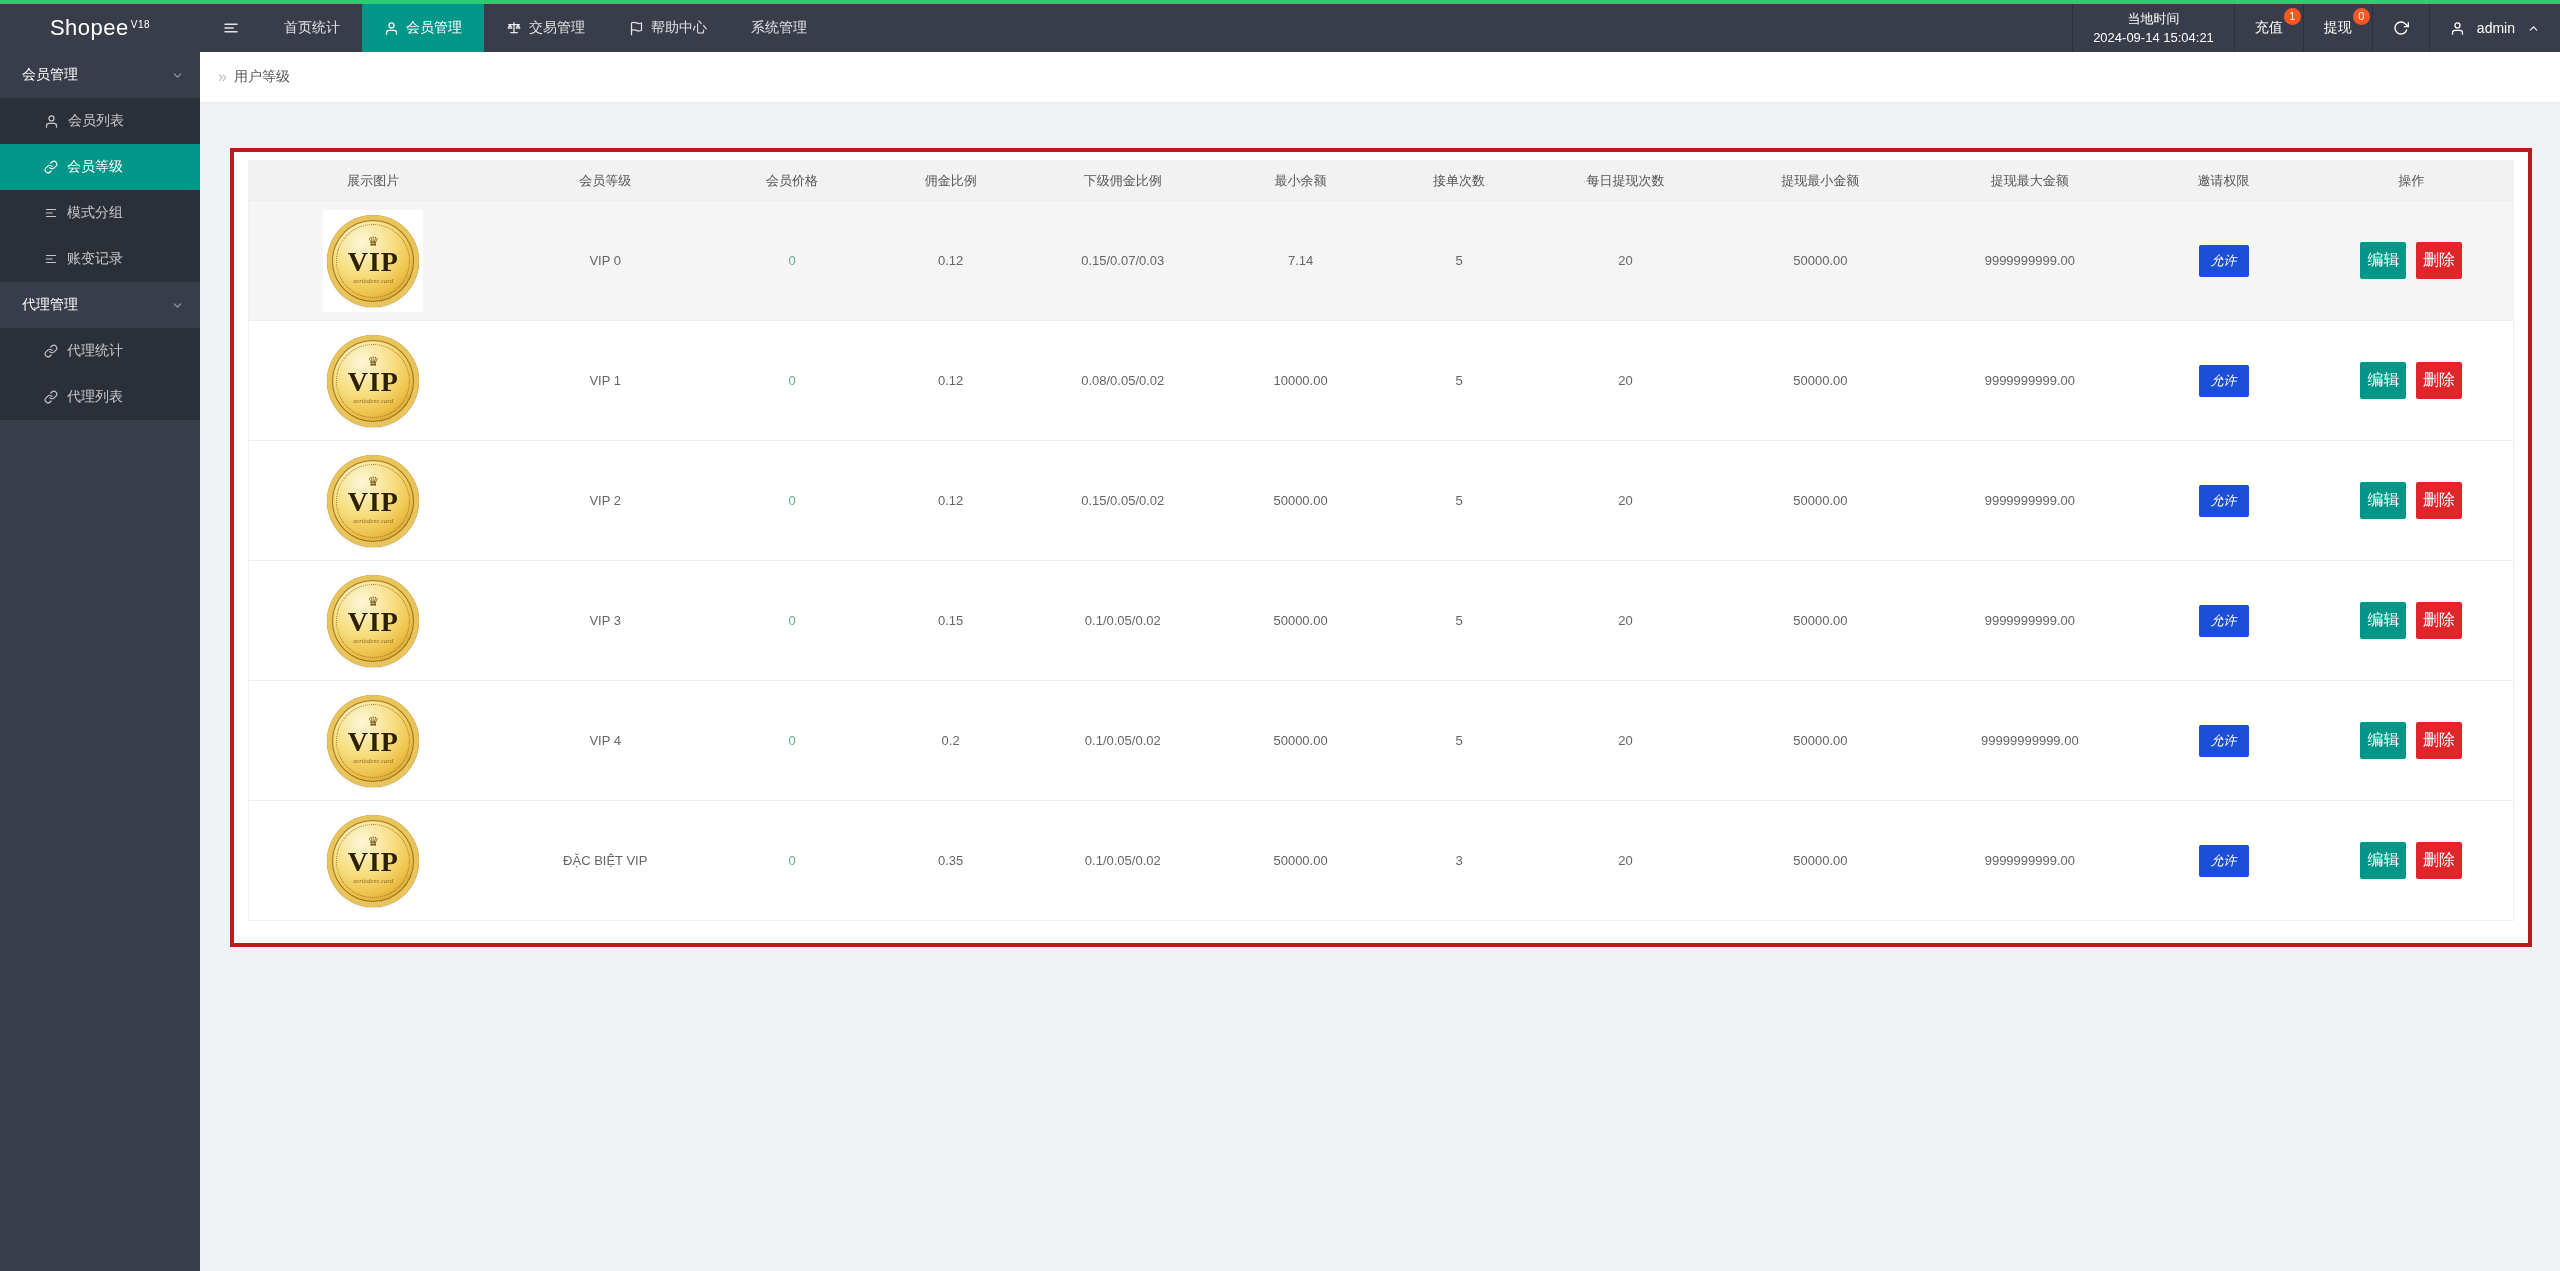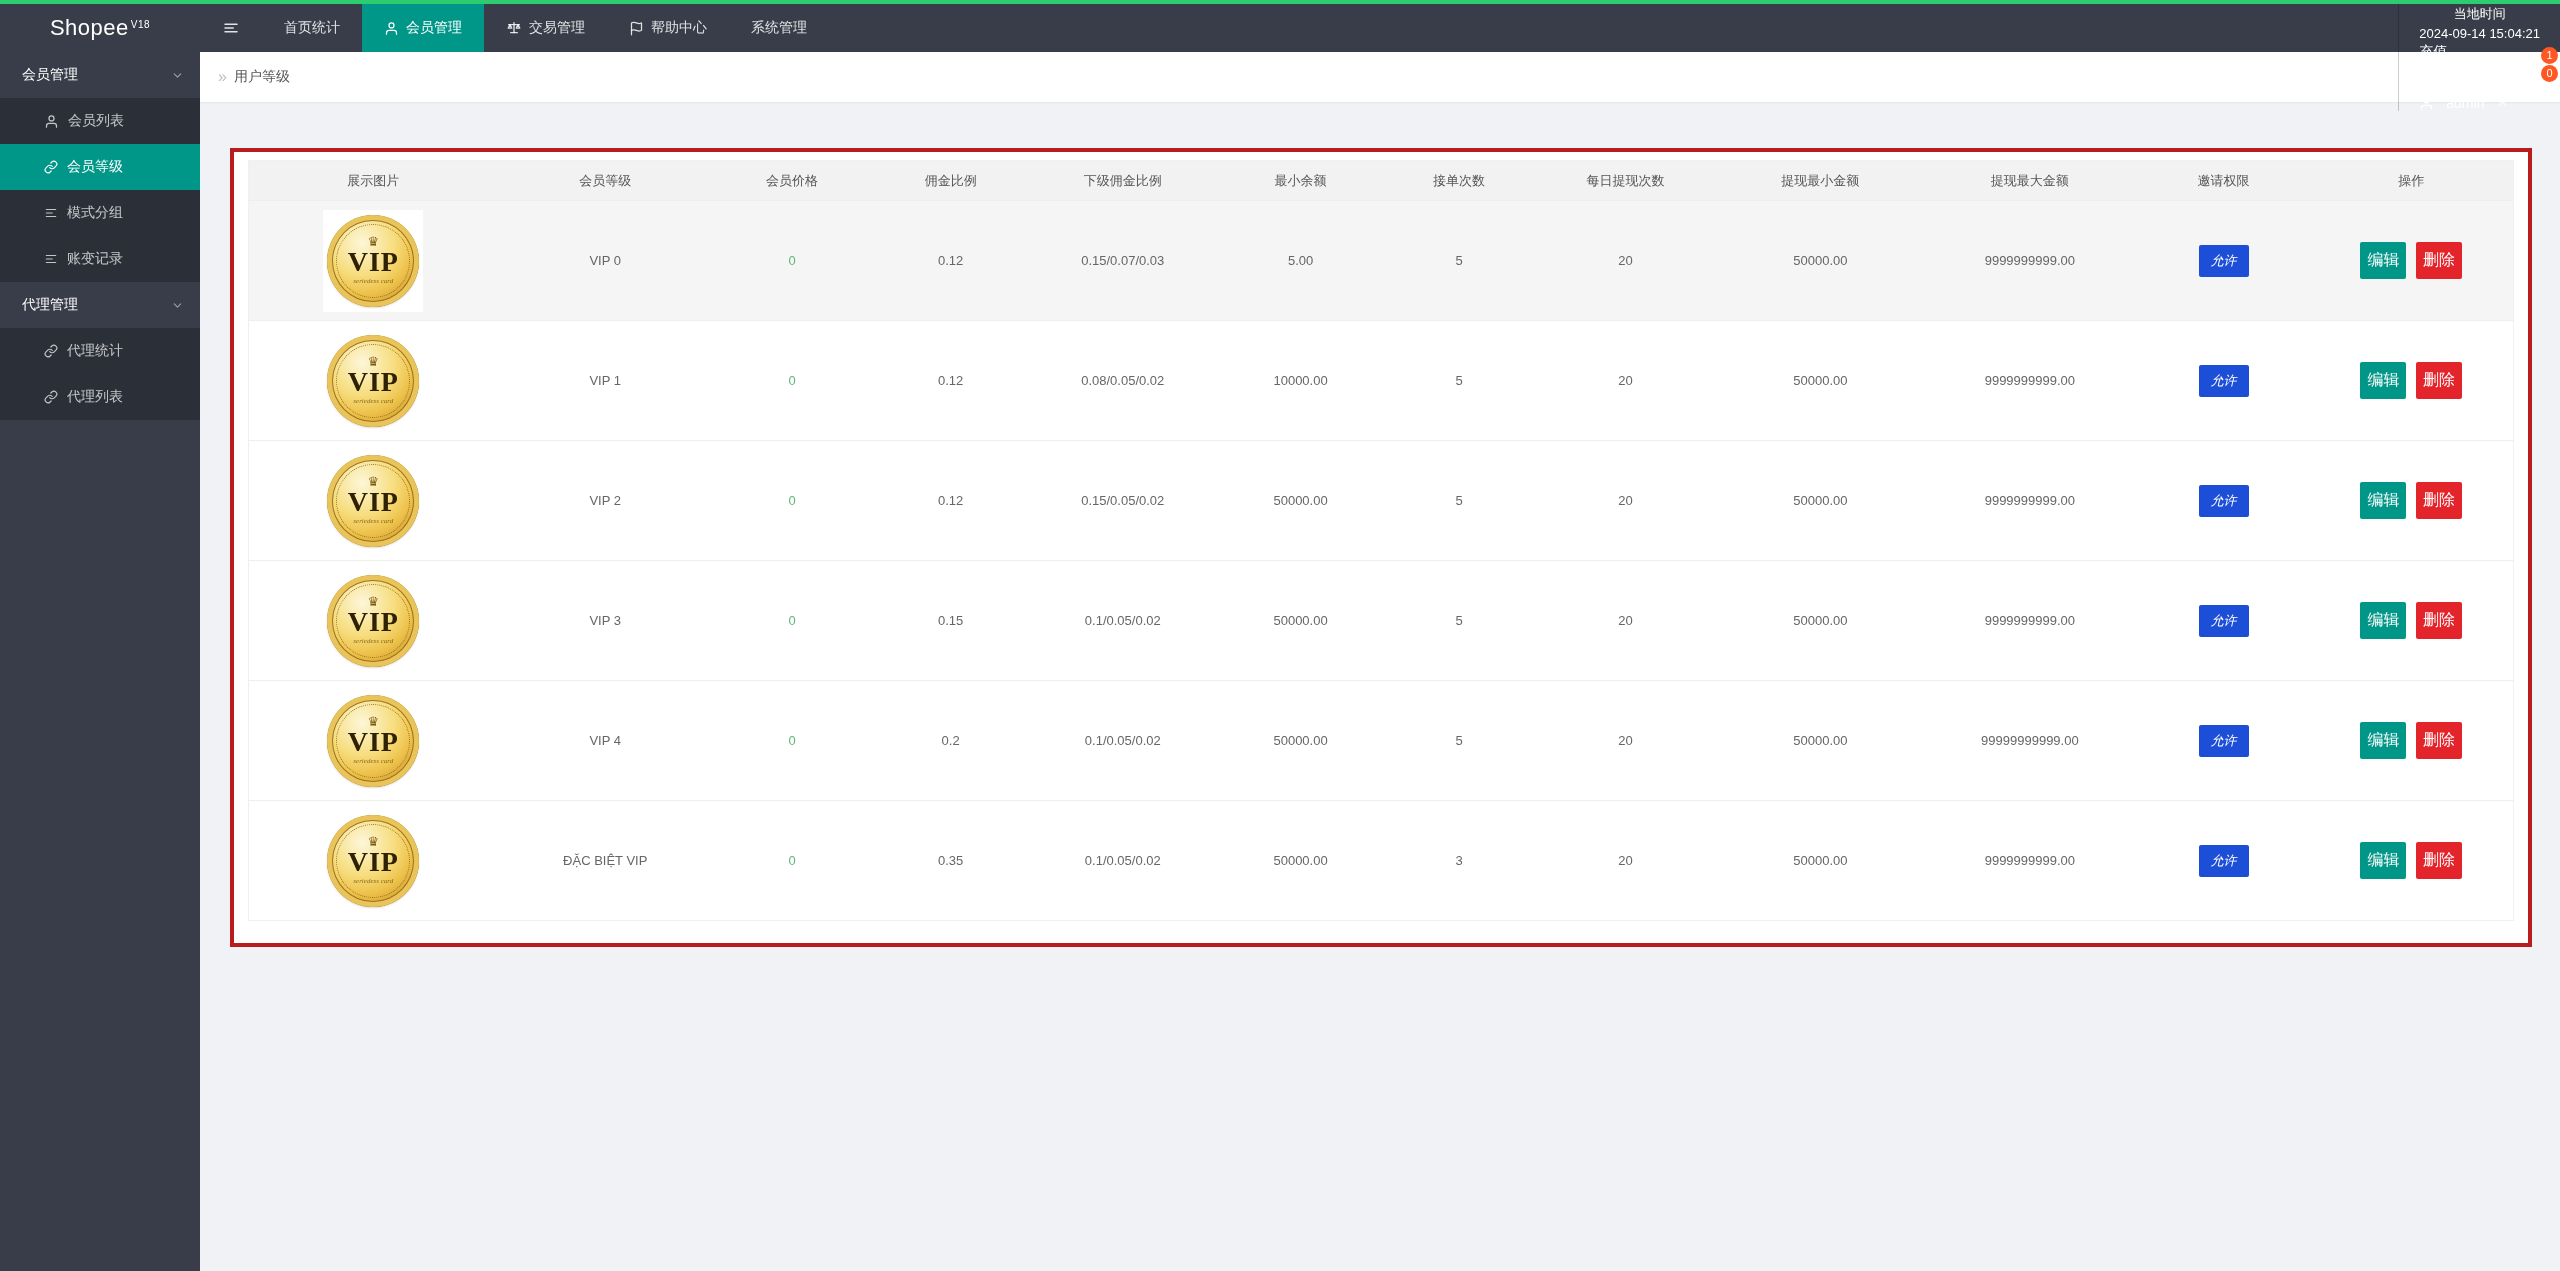--- a/index.html
+++ b/index.html
@@ -9,21 +9,21 @@
   
   .top-strip { height:4px; background:#2ecc71; }
   .topbar { position:relative; height:48px; background:#393D49; display:flex; align-items:stretch; color:#fff; }
   .logo { width:200px; display:flex; align-items:center; justify-content:center;
     font-size:22px; color:#fff; letter-spacing:.5px; }
   .logo sup { font-size:10px; margin-left:2px; transform:translateY(-4px); }
   .nav-left { display:flex; align-items:stretch; }
   .nav-item { display:flex; align-items:center; gap:7px; padding:16px 22px; font-size:14px;
     color:rgba(255,255,255,.85); cursor:pointer; }
   .nav-item.active { background:#009688; color:#fff; }
-  .nav-right { margin-left:auto; display:flex; align-items:stretch;flex-direction:column; }
+  .nav-right { margin-left:auto; display:flex; align-items:stretch; }
   .nav-right > div { display:flex; align-items:center; padding:0 20px; border-left:1px solid rgba(0,0,0,.2); }
   .time-block { flex-direction:column; justify-content:center; font-size:13px; line-height:1.5; text-align:center; }
   .nav-link { position:relative; font-size:14px; color:#fff; cursor:pointer; }
   .badge { position:absolute; top:4px; right:2px; min-width:17px; height:17px; padding:0 4px;
     background:#FF5722; border-radius:9px; font-size:11px; line-height:17px; text-align:center; color:#fff; }
   .admin-block { gap:12px; font-size:14px; cursor:pointer; }
 
   .icon { display:inline-flex; align-items:center; justify-content:center; }
   .icon svg { display:block; }
 
@@ -290,21 +290,21 @@
            <span class="crown">♛</span>
            <span class="vip">VIP</span>
            <span class="scrib">seriedess card</span>
          </div>
        </div>
             </td>
             <td class="">VIP 0</td>
             <td class="green">0</td>
             <td class="">0.12</td>
             <td class="">0.15/0.07/0.03</td>
-            <td class="">5.00</td>
+            <td class="">7.14</td>
             <td class="">5</td>
             <td class="">20</td>
             <td class="">50000.00</td>
             <td class="">9999999999.00</td>
             <td>
          <button class="btn blue">允许</button></td>
             <td>
          <button class="btn teal">编辑</button>
          <button class="btn red">删除</button></td>
           </tr>

